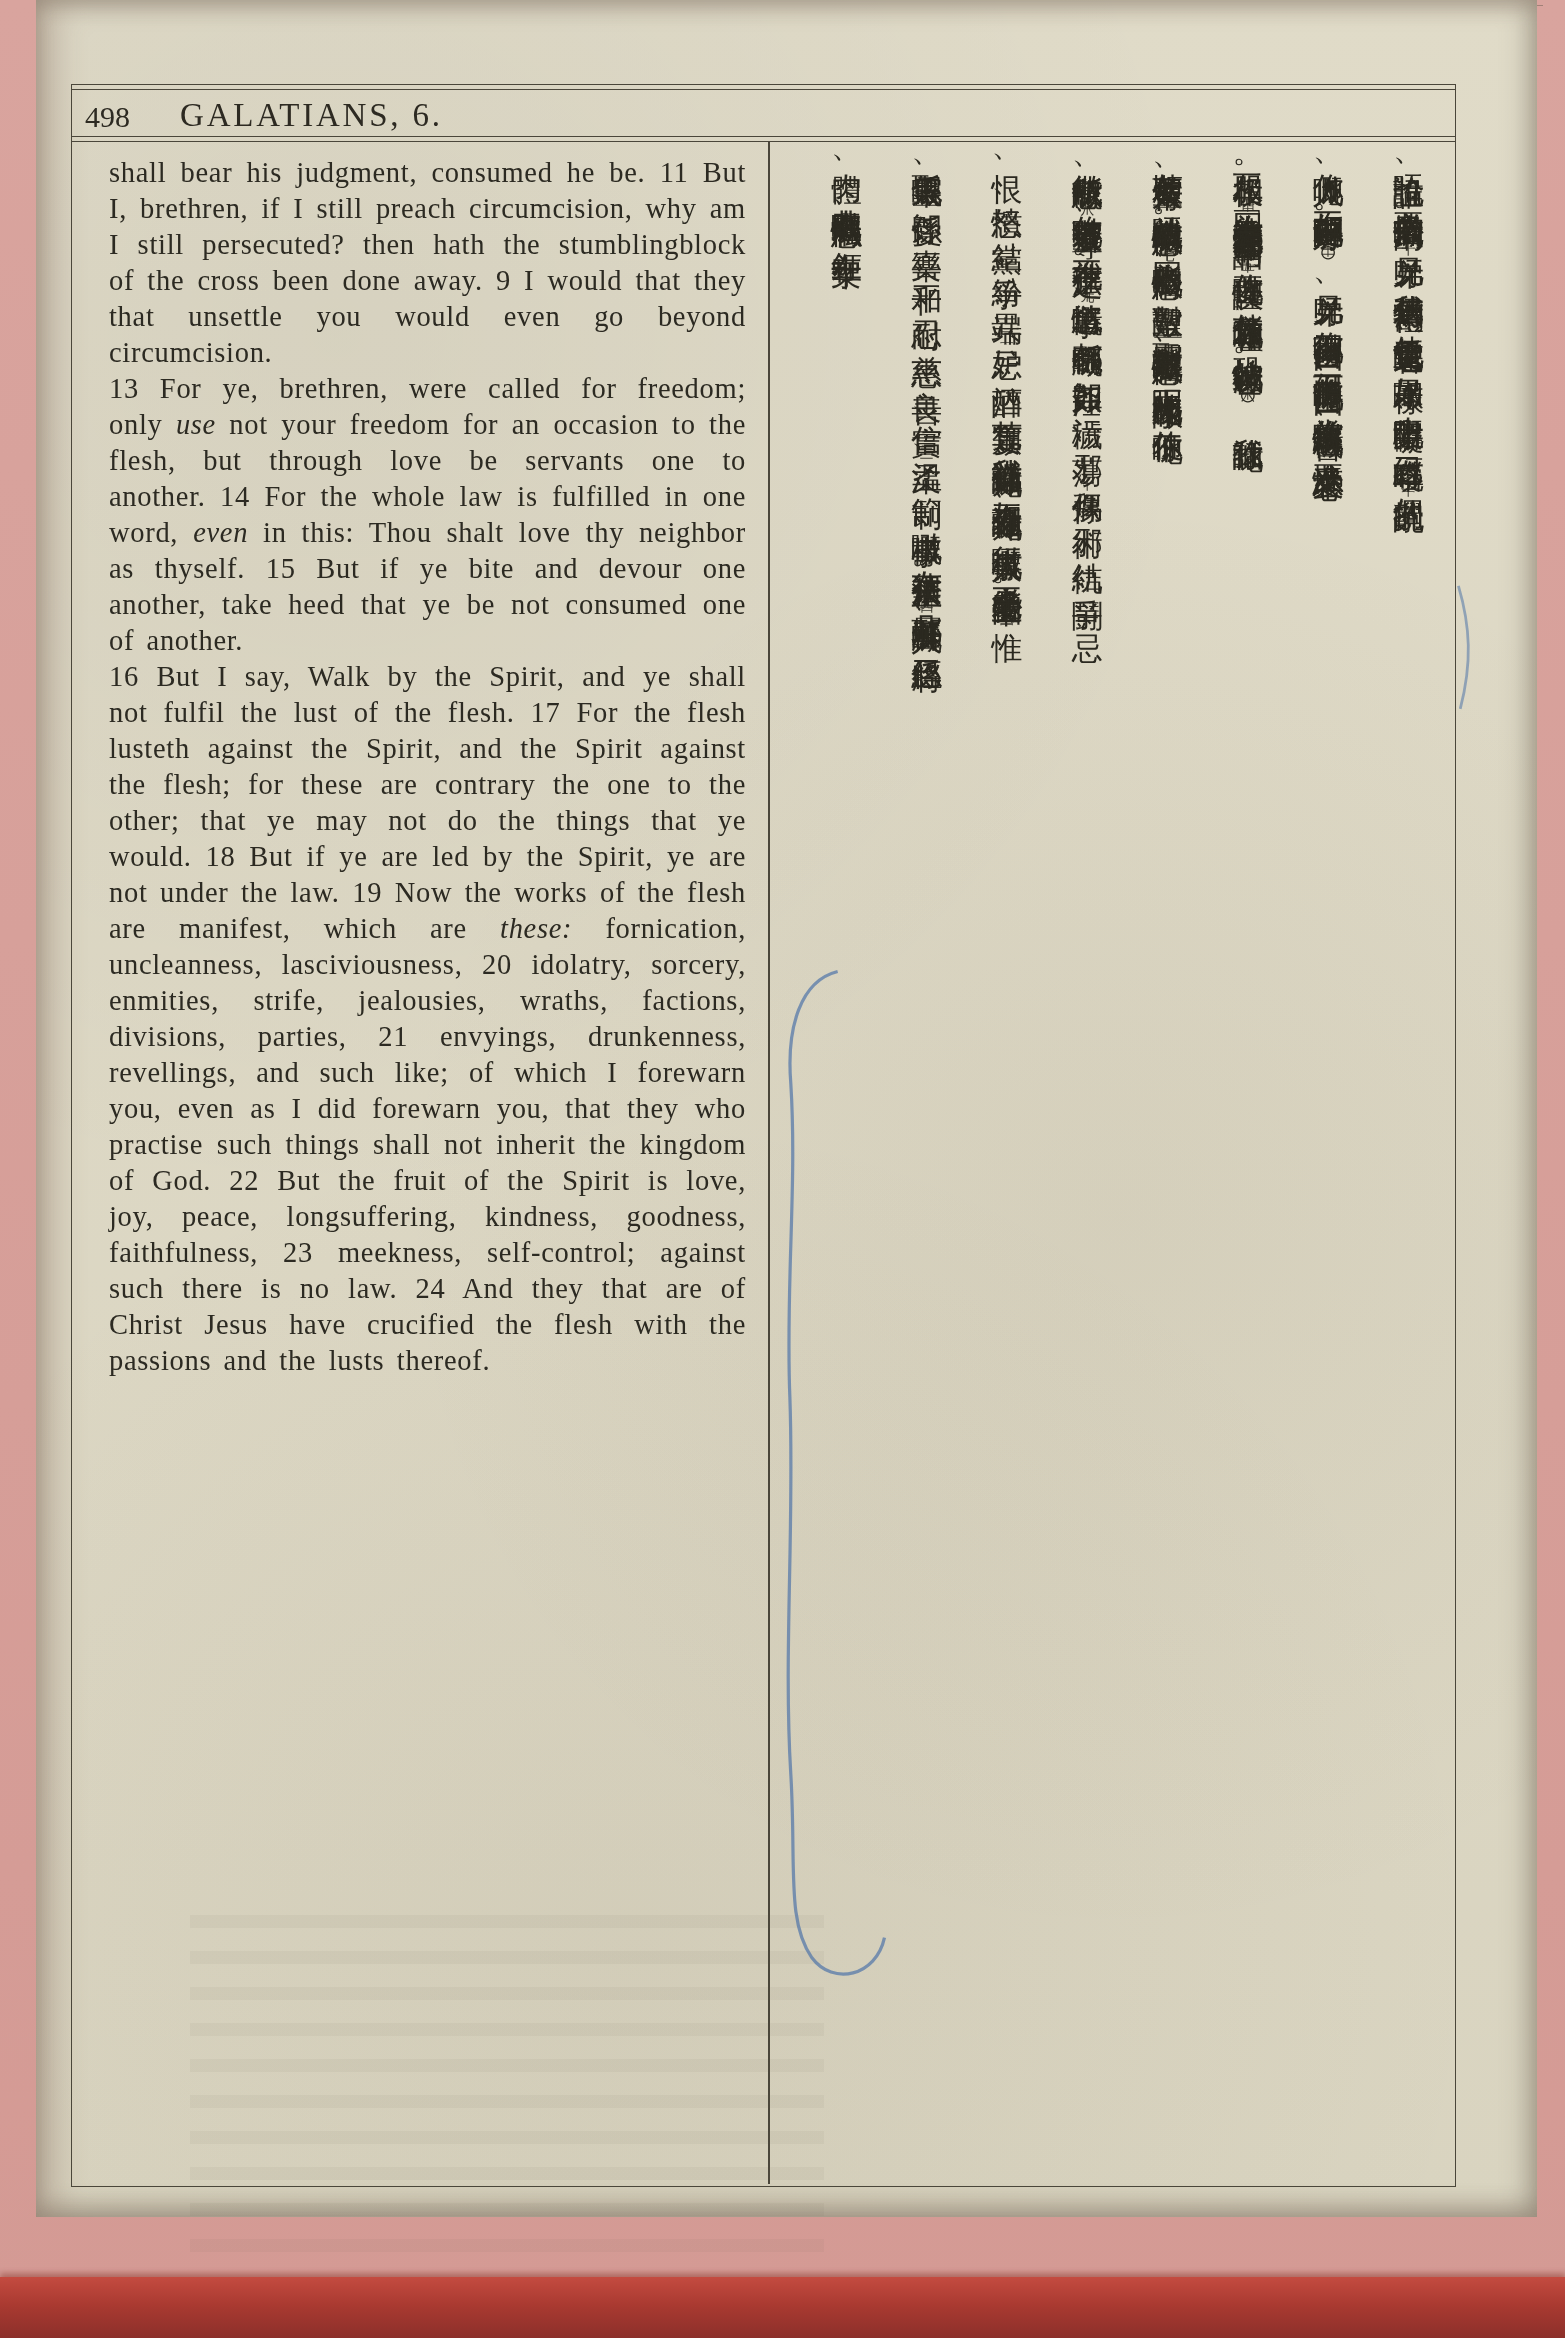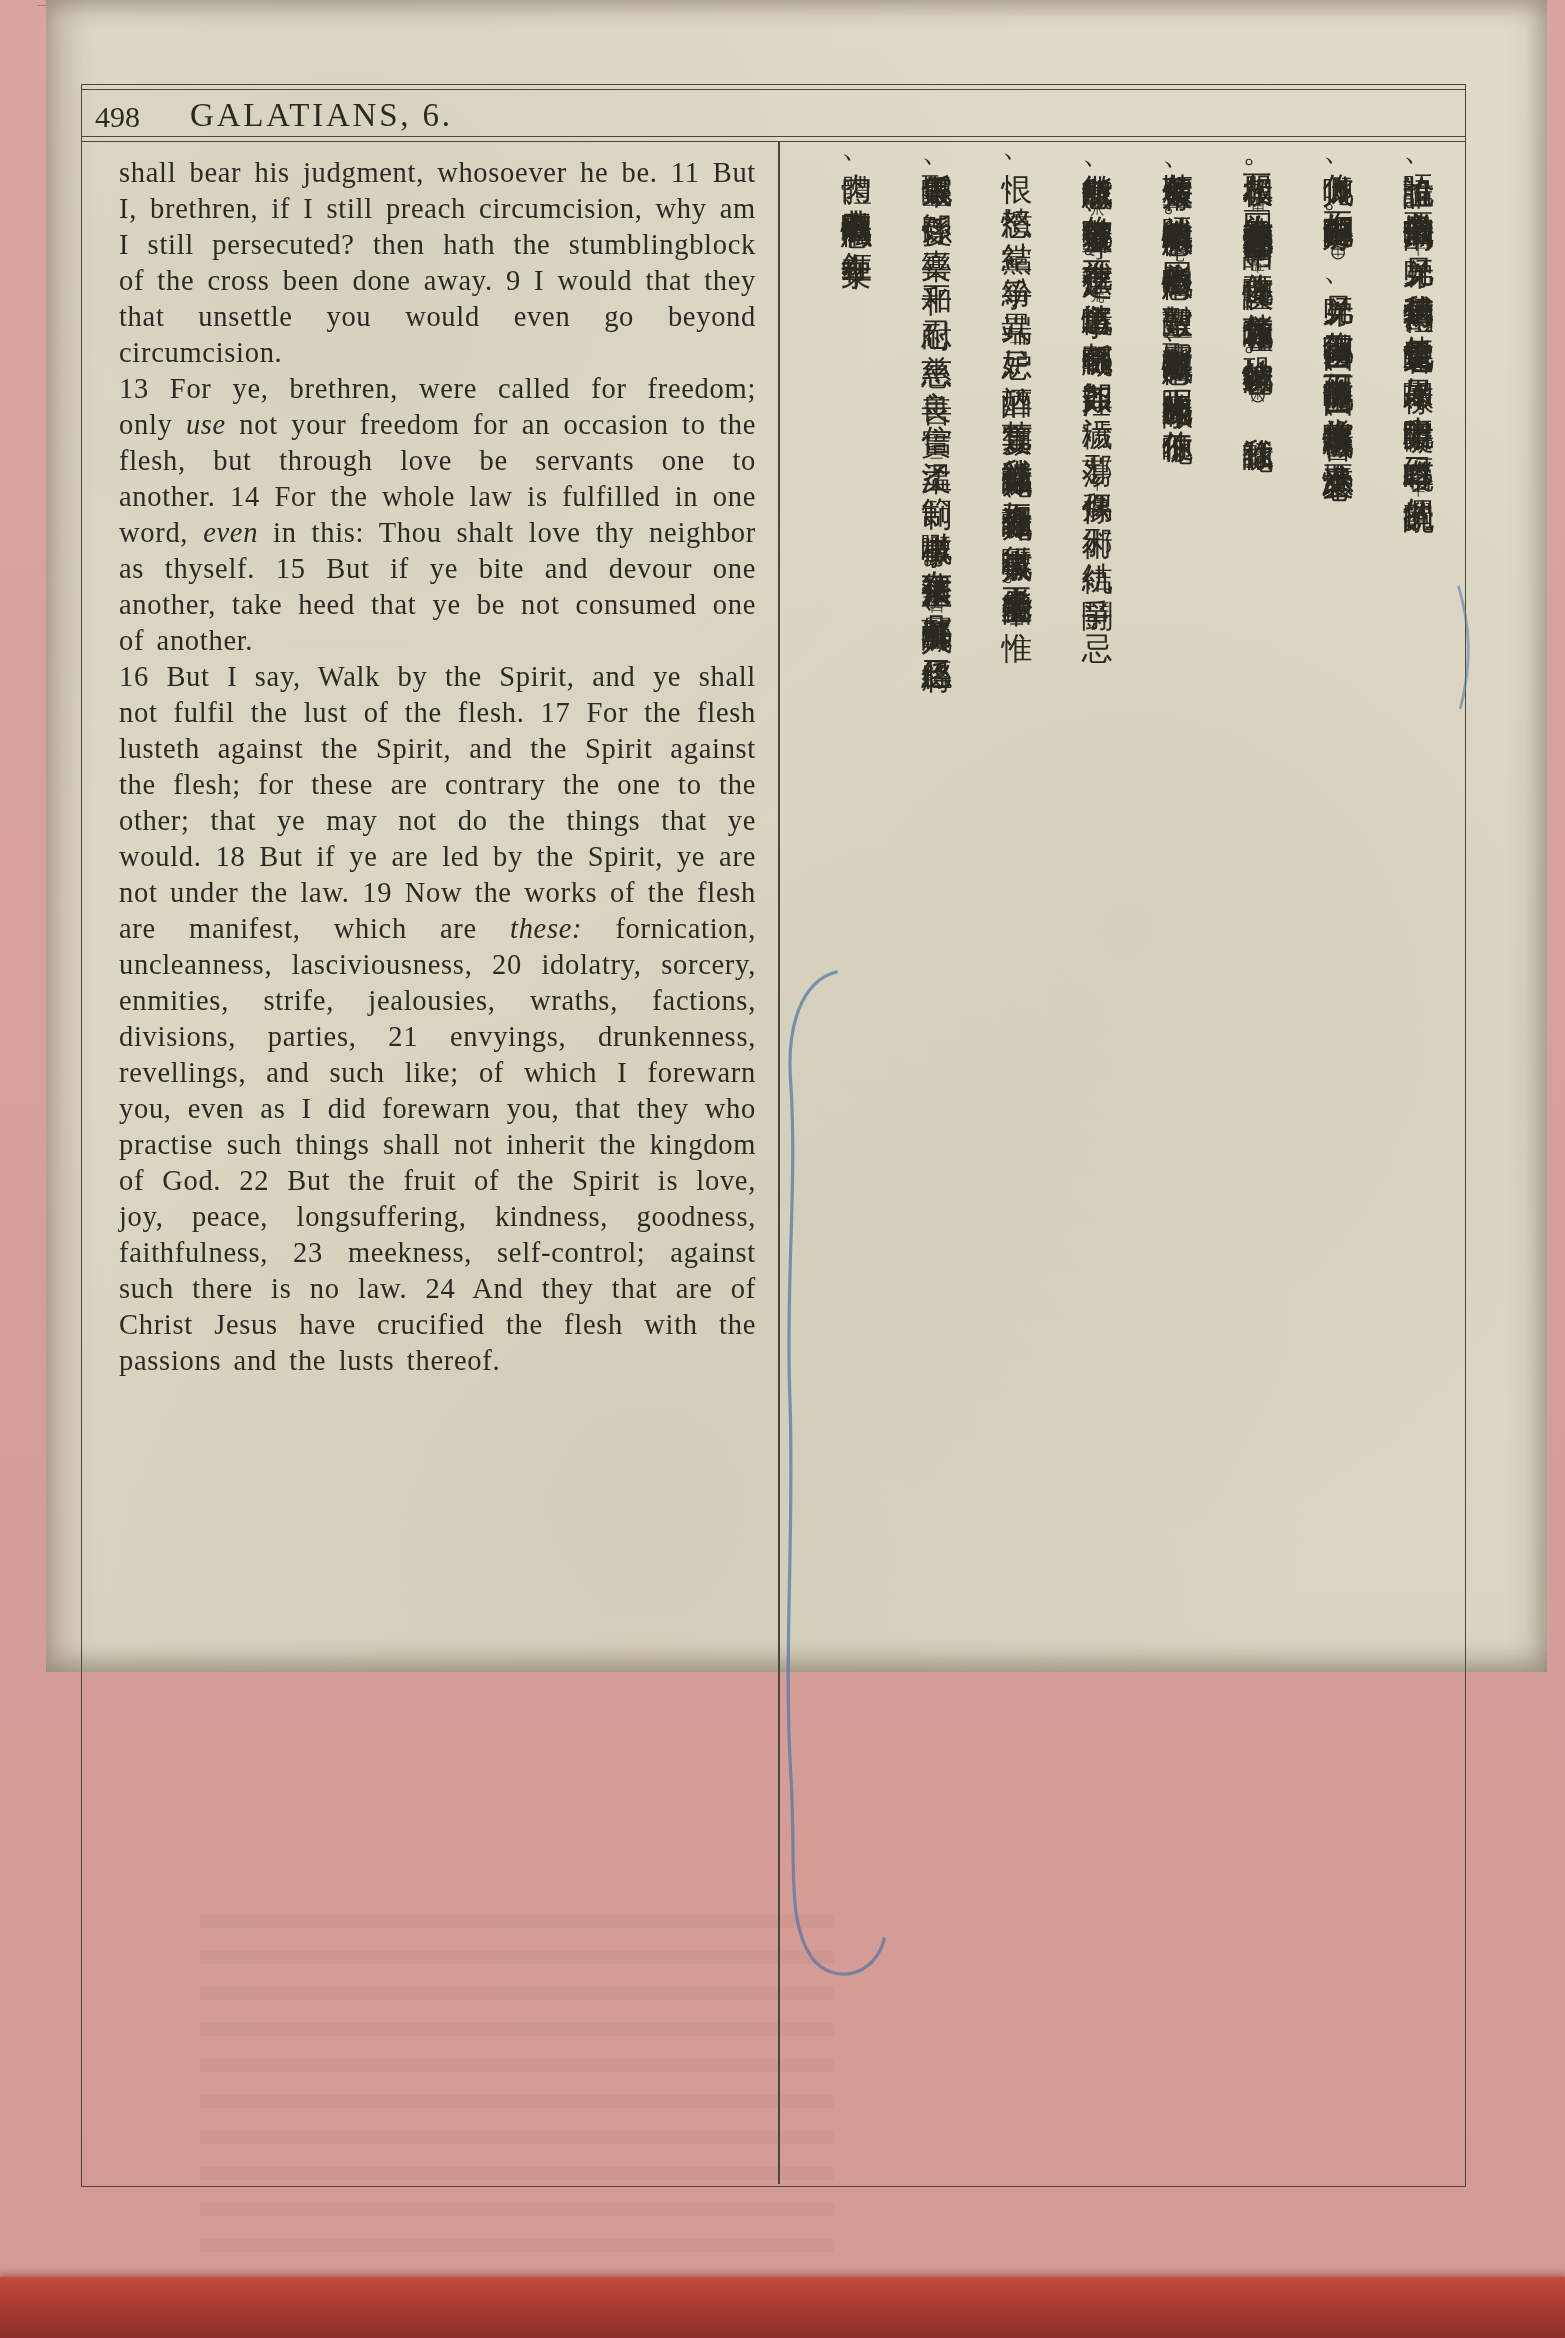--- a/index.html
+++ b/index.html
@@ -4,22 +4,22 @@
 <style>
   html,body{margin:0;padding:0;}
   body{
     position:relative;
     width:1566px;height:2338px;
     background:linear-gradient(#d9a49e,#d49a94);
     overflow:hidden;
     font-family:"Liberation Serif", serif;
   }
   .paper{
-    position:absolute;left:46px;top:0;
-    width:1501px;height:1672px;
+    position:absolute;left:36px;top:0;
+    width:1501px;height:2217px;
     background:
       radial-gradient(circle at 20% 15%, rgba(0,0,0,0.04), transparent 40%),
       radial-gradient(circle at 72% 55%, rgba(70,55,30,0.05), transparent 45%),
       radial-gradient(circle at 40% 88%, rgba(70,55,30,0.05), transparent 40%),
       linear-gradient(#e0dbc8,#d9d4c0);
     box-shadow:
       inset 20px 0 31px rgba(120,85,75,.28),
       inset -13px 0 24px rgba(110,100,85,.30),
       inset 0 -13px 20px rgba(110,95,80,.25),
       inset 0 9.2px 14.7px rgba(120,110,95,.18);
@@ -85,21 +85,21 @@
 
   <div class="paper">
     <div class="frame">
       <div class="header">
         <span class="page-num">498</span>
         <span class="title-en">GALATIANS, 6.</span>
       </div>
       <div class="header-rule"></div>
 
       <div class="english">
-          <p class="epara"><span>shall bear his judgment, whosoever he be. </span><span class="vnum">11</span><span> But I, brethren, if I still preach circumcision, why am I still persecuted? then hath the stumblingblock of the cross been done away. </span><span class="vnum">9</span><span> I would that they that unsettle you would even go beyond circumcision.</span></p>
+          <p class="epara"><span>shall bear his judgment, consumed he be. </span><span class="vnum">11</span><span> But I, brethren, if I still preach circumcision, why am I still persecuted? then hath the stumblingblock of the cross been done away. </span><span class="vnum">9</span><span> I would that they that unsettle you would even go beyond circumcision.</span></p>
           <p class="epara"><span class="vnum">13</span><span> For ye, brethren, were called for freedom; only </span><span class="ital">use</span><span> not your freedom for an occasion to the flesh, but through love be servants one to another. </span><span class="vnum">14</span><span> For the whole law is fulfilled in one word, </span><span class="ital">even</span><span> in this: Thou shalt love thy neighbor as thyself. </span><span class="vnum">15</span><span> But if ye bite and devour one another, take heed that ye be not consumed one of another.</span></p>
           <p class="epara"><span class="vnum">16</span><span> But I say, Walk by the Spirit, and ye shall not fulfil the lust of the flesh. </span><span class="vnum">17</span><span> For the flesh lusteth against the Spirit, and the Spirit against the flesh; for these are contrary the one to the other; that ye may not do the things that ye would. </span><span class="vnum">18</span><span> But if ye are led by the Spirit, ye are not under the law. </span><span class="vnum">19</span><span> Now the works of the flesh are manifest, which are </span><span class="ital">these:</span><span> fornication, uncleanness, lasciviousness, </span><span class="vnum">20</span><span> idolatry, sorcery, enmities, strife, jealousies, wraths, factions, divisions, parties, </span><span class="vnum">21</span><span> envyings, drunkenness, revellings, and such like; of which I forewarn you, even as I did forewarn you, that they who practise such things shall not inherit the kingdom of God. </span><span class="vnum">22</span><span> But the fruit of the Spirit is love, joy, peace, longsuffering, kindness, goodness, faithfulness, </span><span class="vnum">23</span><span> meekness, self-control; against such there is no law. </span><span class="vnum">24</span><span> And they that are of Christ Jesus have crucified the flesh with the passions and the lusts thereof.</span></p>
         </div>
 
       <div class="divider"></div>
 
       <div class="chinese">
           <p class="zcol"><span>唔論乜誰、必要擔當佢嘅刑罰。</span><span class="vmark">十一</span><span>兄弟呀、我若仍然傳割禮、使乜重受窘逼呢、如果噉樣、十字架嘅阻礙、已經冇曉咯。</span><span class="vmark">十二</span><span>個的攪亂</span></p>
           <p class="zcol"><span>你哋嘅人、不如佢哋自閹更好呀。</span><span class="vmark">十三</span><span>○兄弟呀、你哋蒙召得自由、但不可將你哋嘅自由、當作放縱情慾嘅機會、惟要憑愛心來</span></p>
           <p class="zcol"><span>互相服役。</span><span class="vmark">十四</span><span>因為全律法都係包在「愛鄰如己」個一句話。</span><span class="vmark">十五</span><span>你哋要謹慎、倘若你哋互相吞噬、恐怕彼此滅亡呀。</span><span class="vmark">十六</span><span>○我話你哋</span></p>

